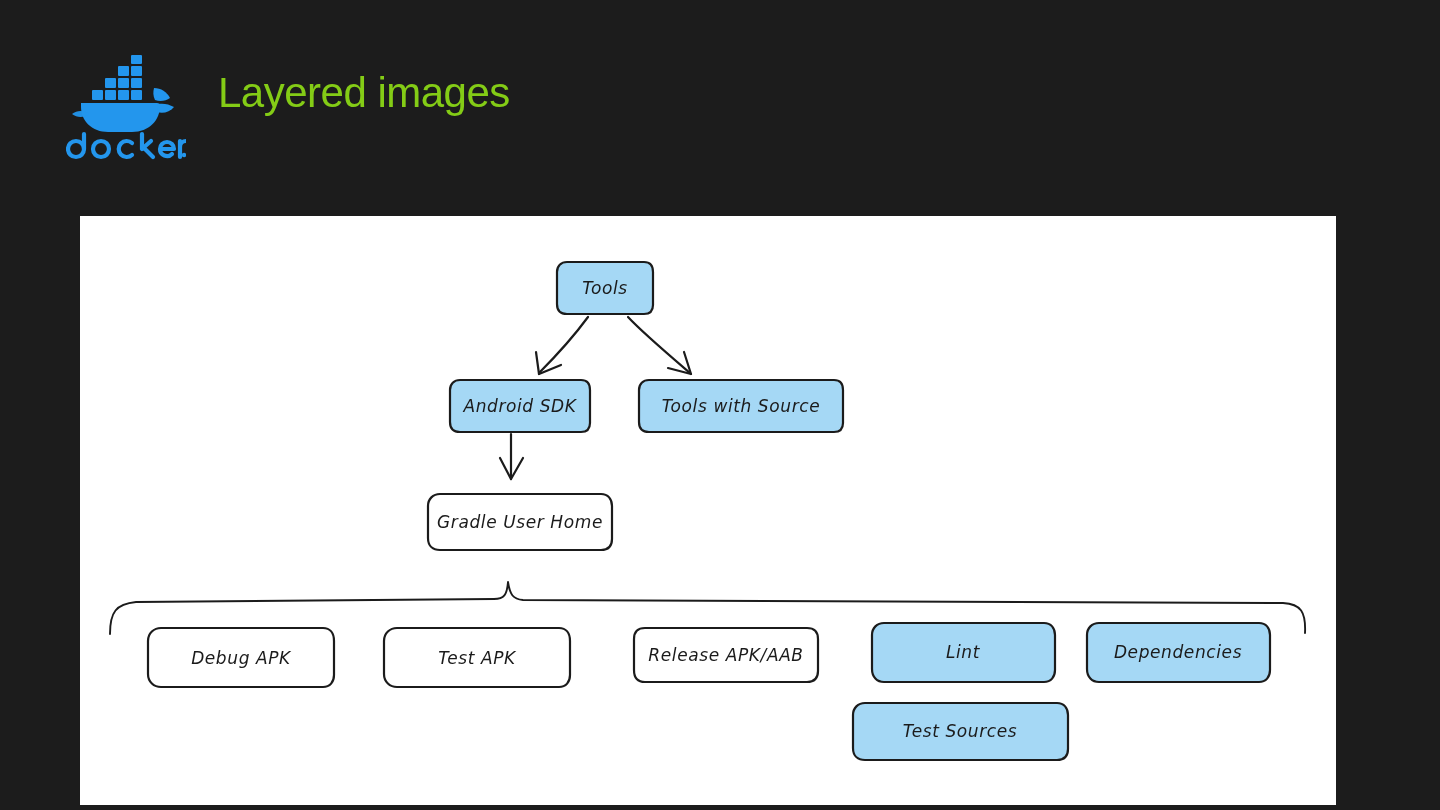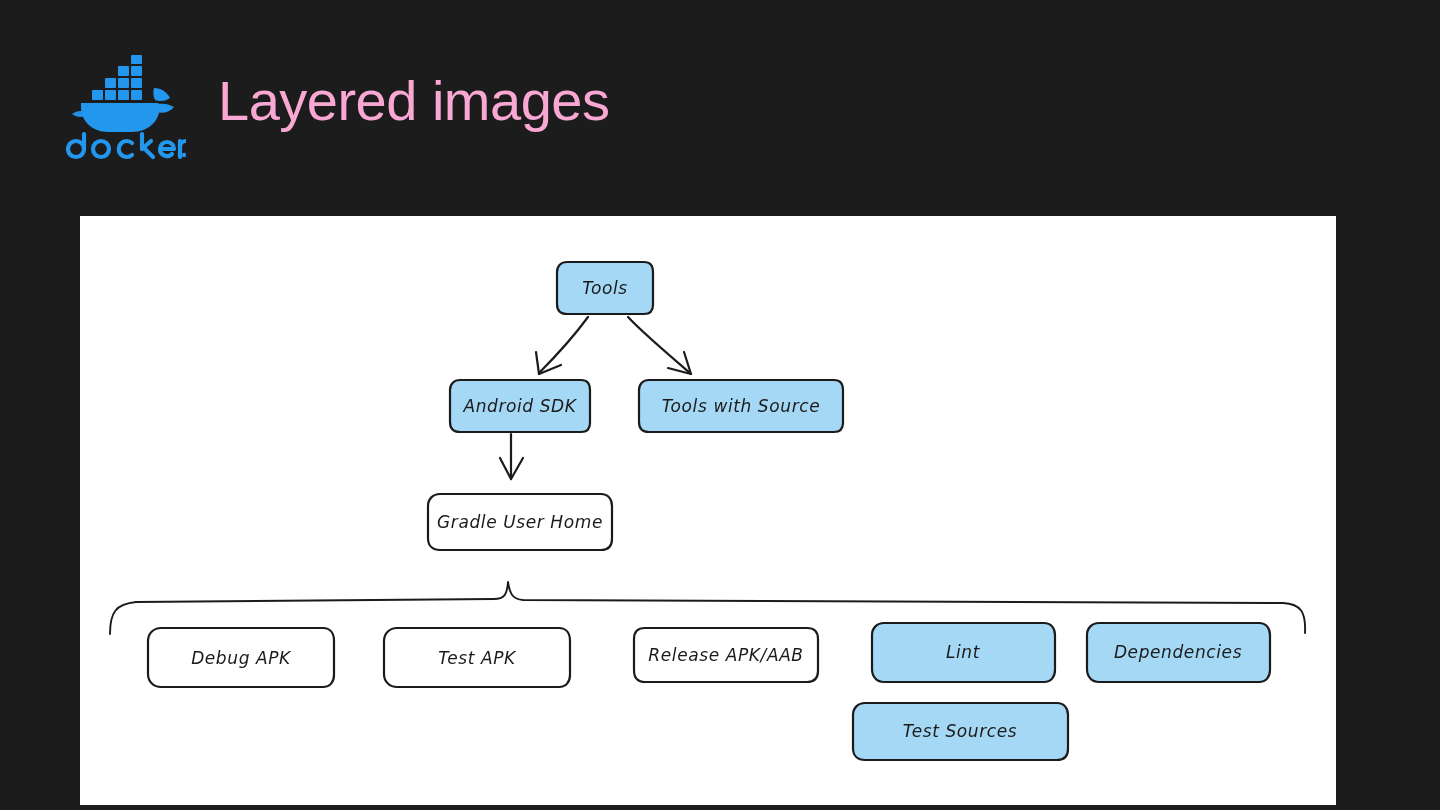--- a/index.html
+++ b/index.html
@@ -32,23 +32,23 @@
     left: 66px;
     top: 52px;
     width: 120px;
     height: 108px;
   }
   #slide-title {
     position: absolute;
     left: 218px;
     top: 70px;
     font-family: "Liberation Sans", sans-serif;
-    font-size: 56px;
+    font-size: 42px;
     font-weight: 400;
-    color: #f9a8d4;
+    color: #84cc16;
     letter-spacing: -0.5px;
     white-space: nowrap;
     line-height: 1.1;
   }
 
   
   #canvas {
     position: absolute;
     left: 80px;
     top: 216px;

